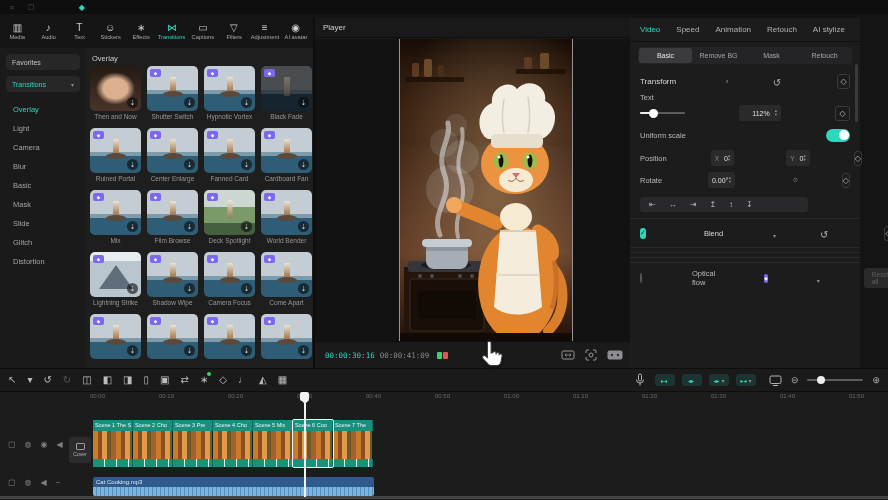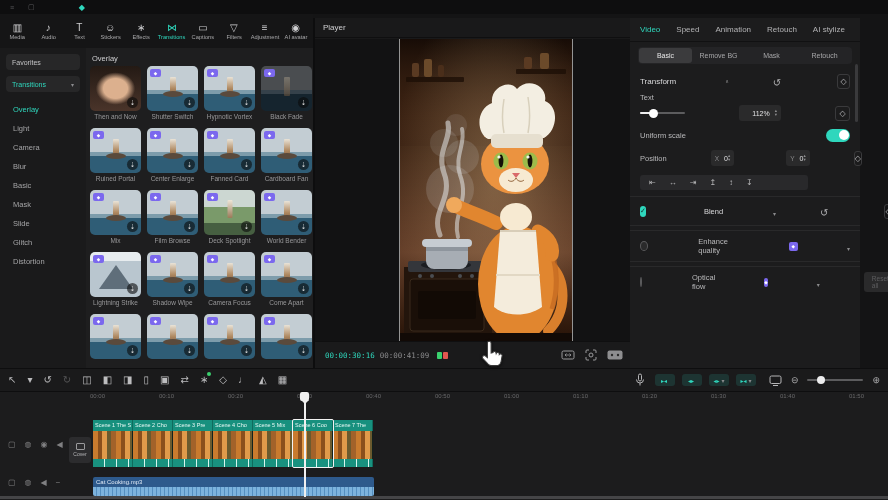--- a/index.html
+++ b/index.html
@@ -605,20 +605,32 @@
           <span class="stepper" style="margin-left:auto;"></span>
         </div>
         <div class="vbox" style="width:54px;margin-left:8px;">
           <span class="vl">Y</span>
           <span class="vv">0</span>
           <span class="stepper" style="margin-left:auto;"></span>
         </div>
         <span class="kf" style="margin-left:auto;"></span>
       </div>
 
+      <div class="irow" style="height:22px;">
+        <span class="lbl" style="width:58px;">Rotate</span>
+        <div class="vbox" style="width:54px;">
+          <span class="vv">0.00°</span>
+          <span class="stepper" style="margin-left:auto;"></span>
+        </div>
+        <svg width="12" height="12" viewBox="0 0 12 12" style="margin-left:14px;">
+          <circle cx="6" cy="6" r="4.5" fill="none" stroke="#9a9a9c" stroke-width="1"></circle>
+          <line x1="6" y1="6" x2="6" y2="2.2" stroke="#9a9a9c" stroke-width="1"></line>
+        </svg>
+        <span class="kf" style="margin-left:auto;"></span>
+      </div>
 
       <div class="align-bar">
 
       <span>⇤</span>
           <span>↔</span>
           <span>⇥</span>
           <span>↥</span>
           <span>↕</span>
           <span>↧</span>
         </div>
@@ -627,26 +639,20 @@
       <div class="irow" style="height:20px;">
         <span class="chk"></span>
         <span class="lbl" style="margin-left:6px;color:#d8d8da;padding-left:8px;">Blend</span>
         <span class="caret-down" style="margin-left:6px;"></span>
         <span class="reset-icon" style="margin-left:auto;margin-right:12px;"></span>
         <span class="kf"></span>
       </div>
 
       <hr class="sep">
       <hr class="sep">
-      <div class="irow" style="height:22px;">
-        <span class="circle"></span>
-        <span class="lbl" style="margin-left:6px;">Enhance quality</span>
-        <span class="gem"></span>
-        <span class="caret-down" style="margin-left:5px;"></span>
-      </div>
       <hr class="sep">
       <hr class="sep">
       <div class="irow" style="height:22px;">
         <span class="circle"></span>
         <span class="lbl" style="margin-left:6px;">Optical flow</span>
         <span class="gem"></span>
         <span class="caret-down" style="margin-left:5px;"></span>
         <span class="dim-btn">Reset all</span>
       </div>
     </div>

